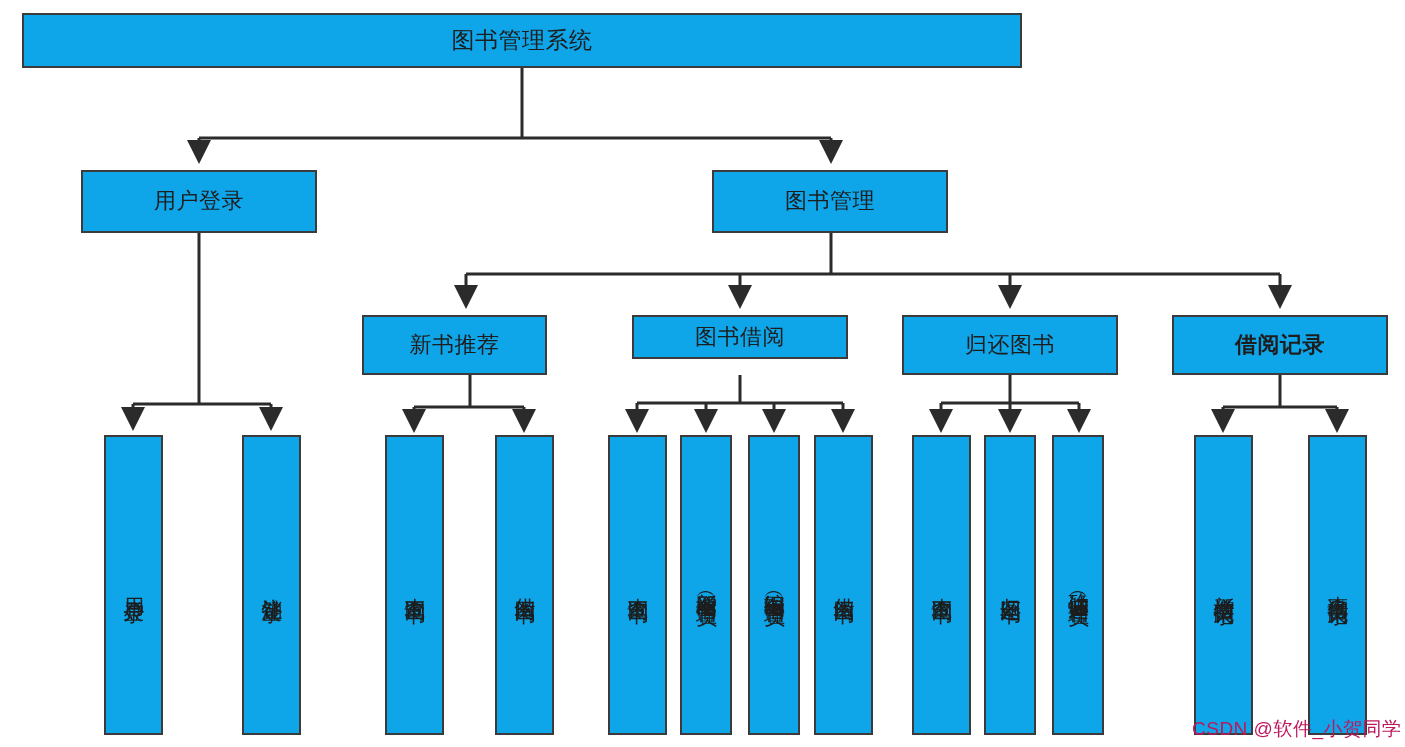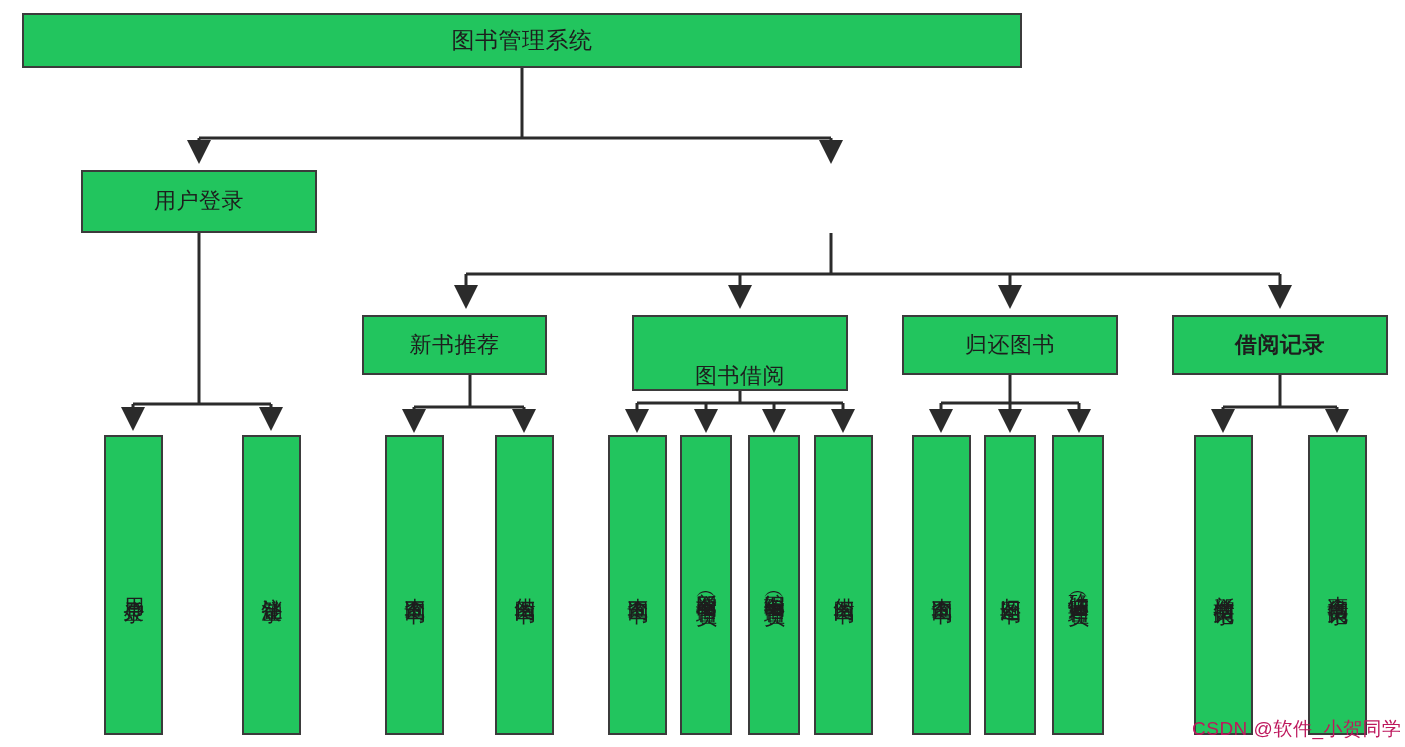--- a/index.html
+++ b/index.html
@@ -21,21 +21,21 @@
     position: absolute;
     left: 0;
     top: 0;
     width: 1405px;
     height: 747px;
   }
   .node {
     position: absolute;
     box-sizing: border-box;
     border: 2px solid #3b3b3b;
-    background: #22c55e;
+    background: #0ea5e9;
     color: #1d1d1d;
     display: flex;
     align-items: center;
     justify-content: center;
     text-align: center;
     z-index: 2;
   }
   .node.h {
     font-size: 22px;
     line-height: 1.2;
@@ -118,25 +118,28 @@
     </g>
   </svg>
 
   <div class="node h root" style="left:22px; top:13px; width:1000px; height:55px;">
     <span>图书管理系统</span>
   </div>
 
   <div class="node h" style="left:81px; top:170px; width:236px; height:63px;">
     <span>用户登录</span>
   </div>
+  <div class="node h" style="left:712px; top:170px; width:236px; height:63px;">
+    <span>图书管理</span>
+  </div>
 
   <div class="node h" style="left:362px; top:315px; width:185px; height:60px;">
     <span>新书推荐</span>
   </div>
-  <div class="node h" style="left:632px; top:315px; width:216px; height:76px;align-items:flex-end;">
+  <div class="node h" style="left:632px; top:315px; width:216px; height:44px;">
     <span>图书借阅</span>
   </div>
   <div class="node h" style="left:902px; top:315px; width:216px; height:60px;">
     <span>归还图书</span>
   </div>
   <div class="node h" style="left:1172px; top:315px; width:216px; height:60px;font-weight:bold;">
     <span>借阅记录</span>
   </div>
 
   <div class="node v" style="left:104px; top:435px; width:59px; height:300px;">

